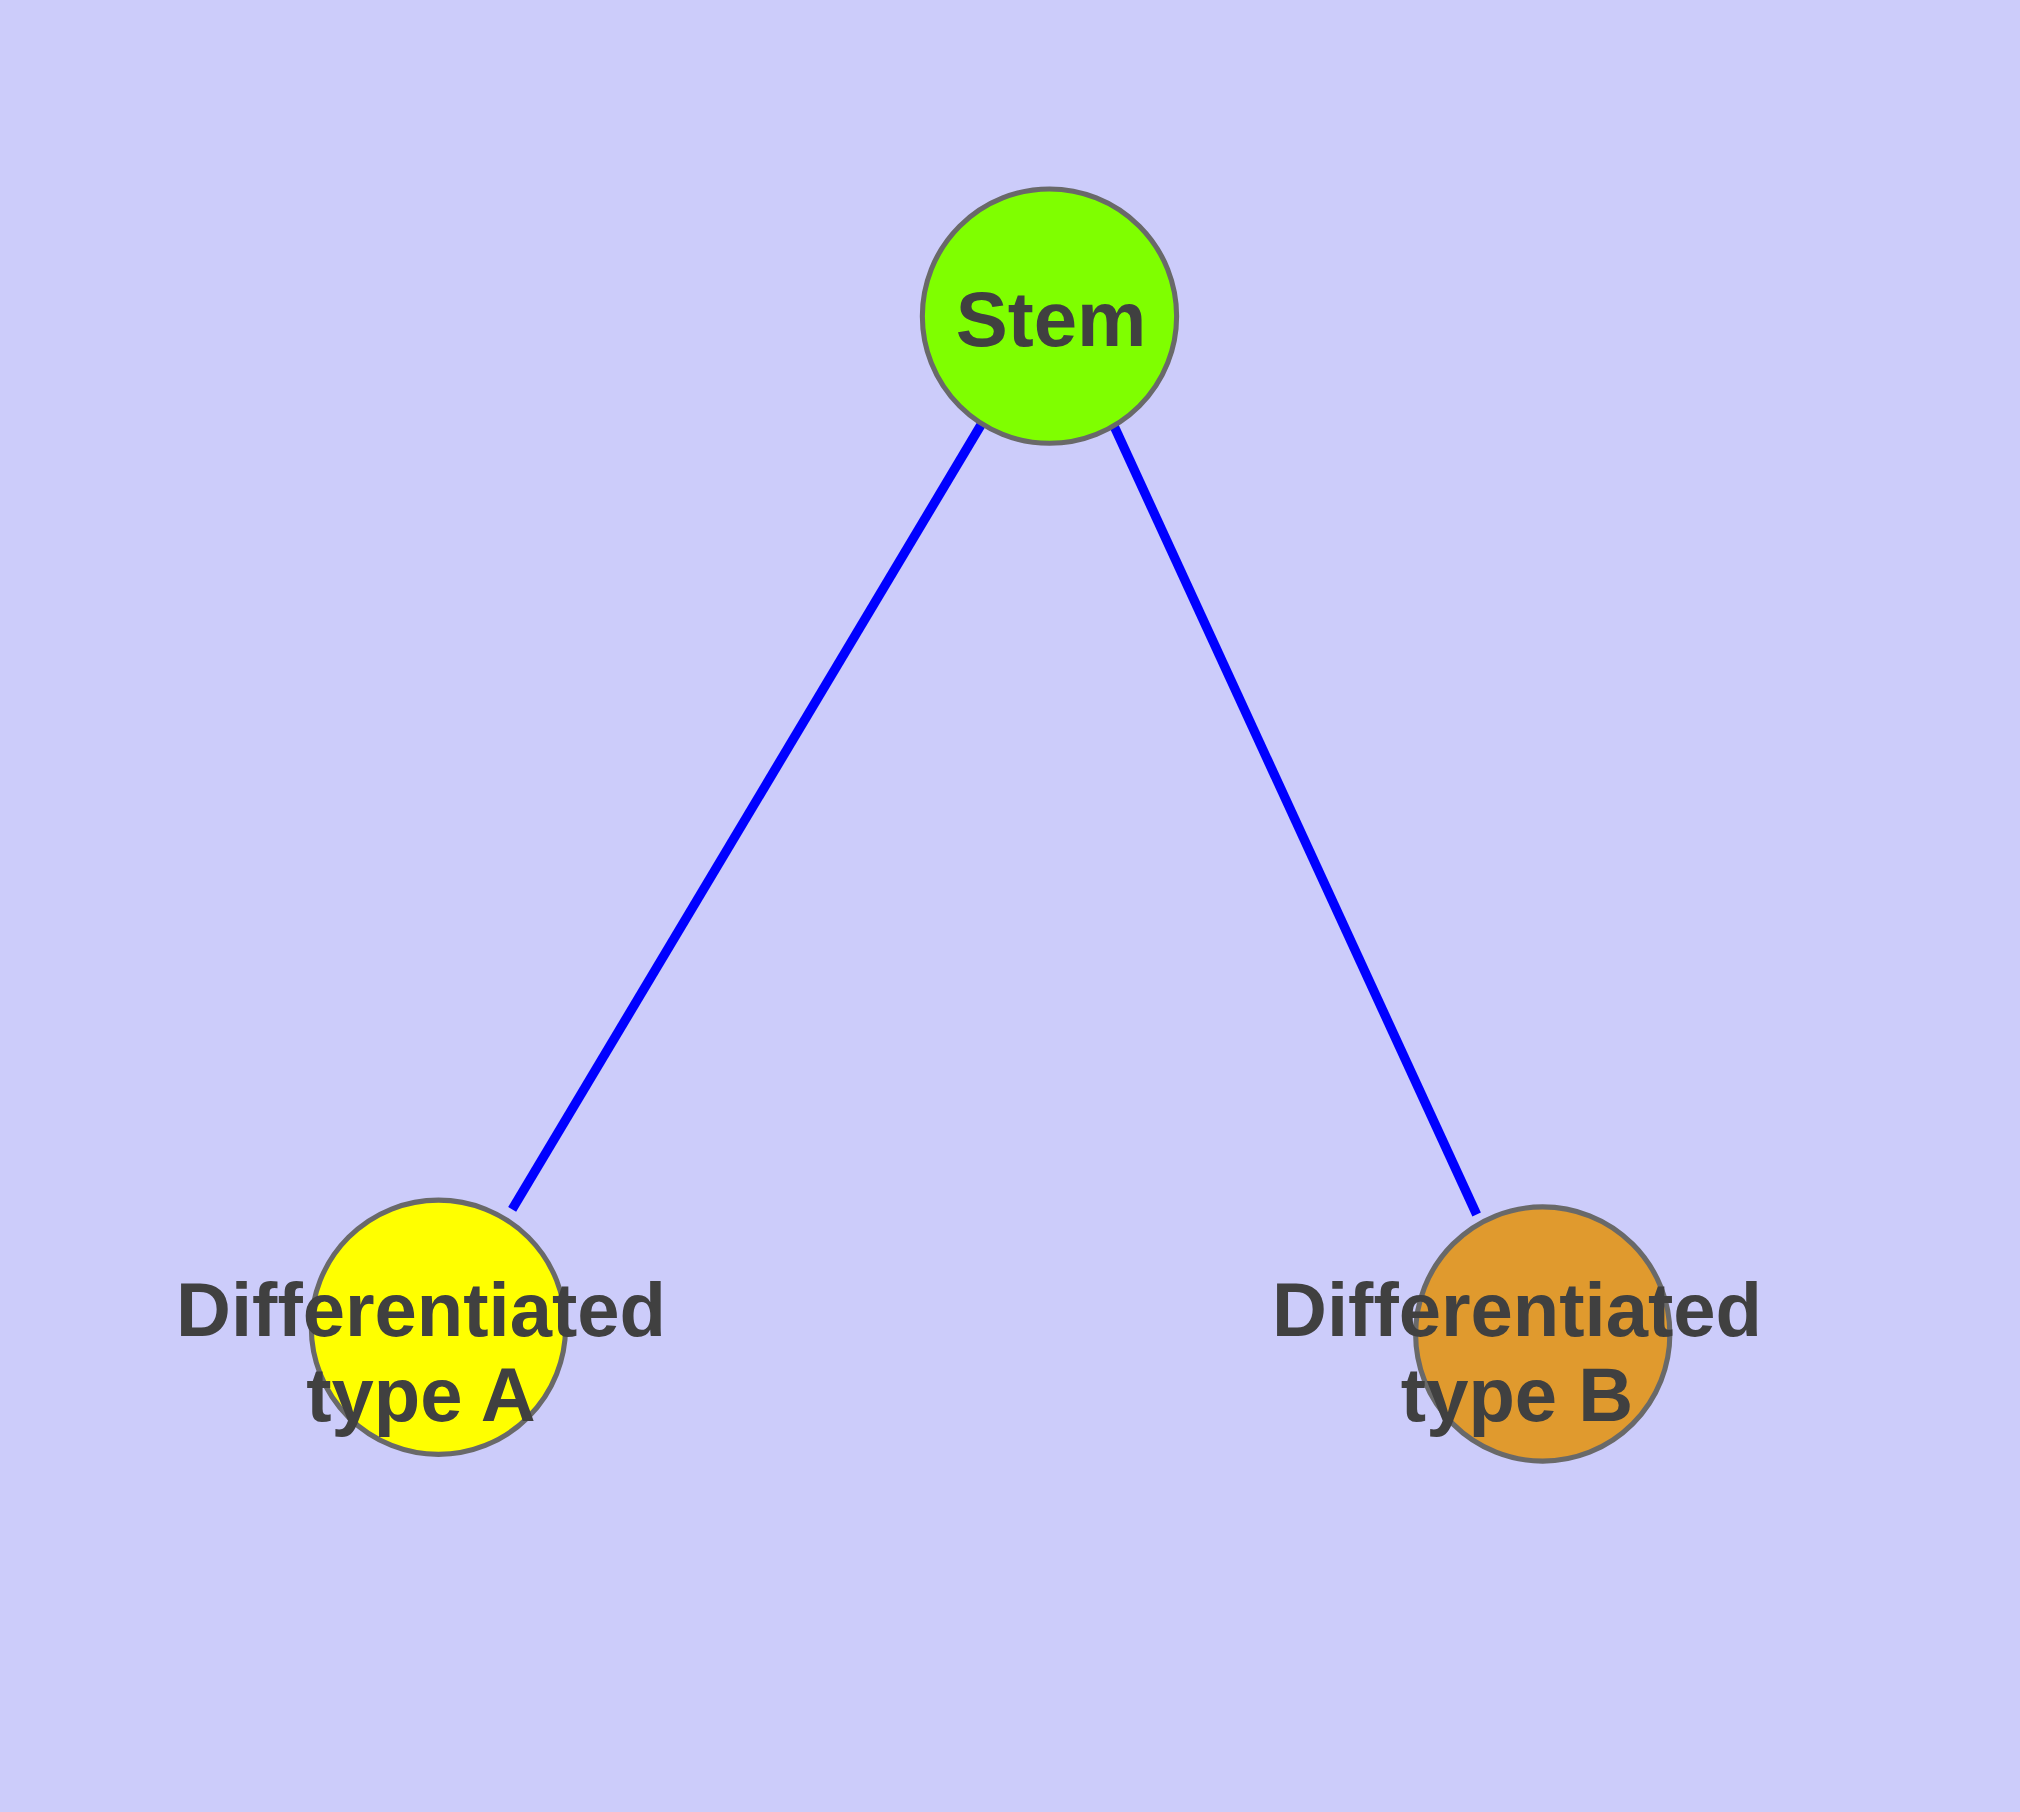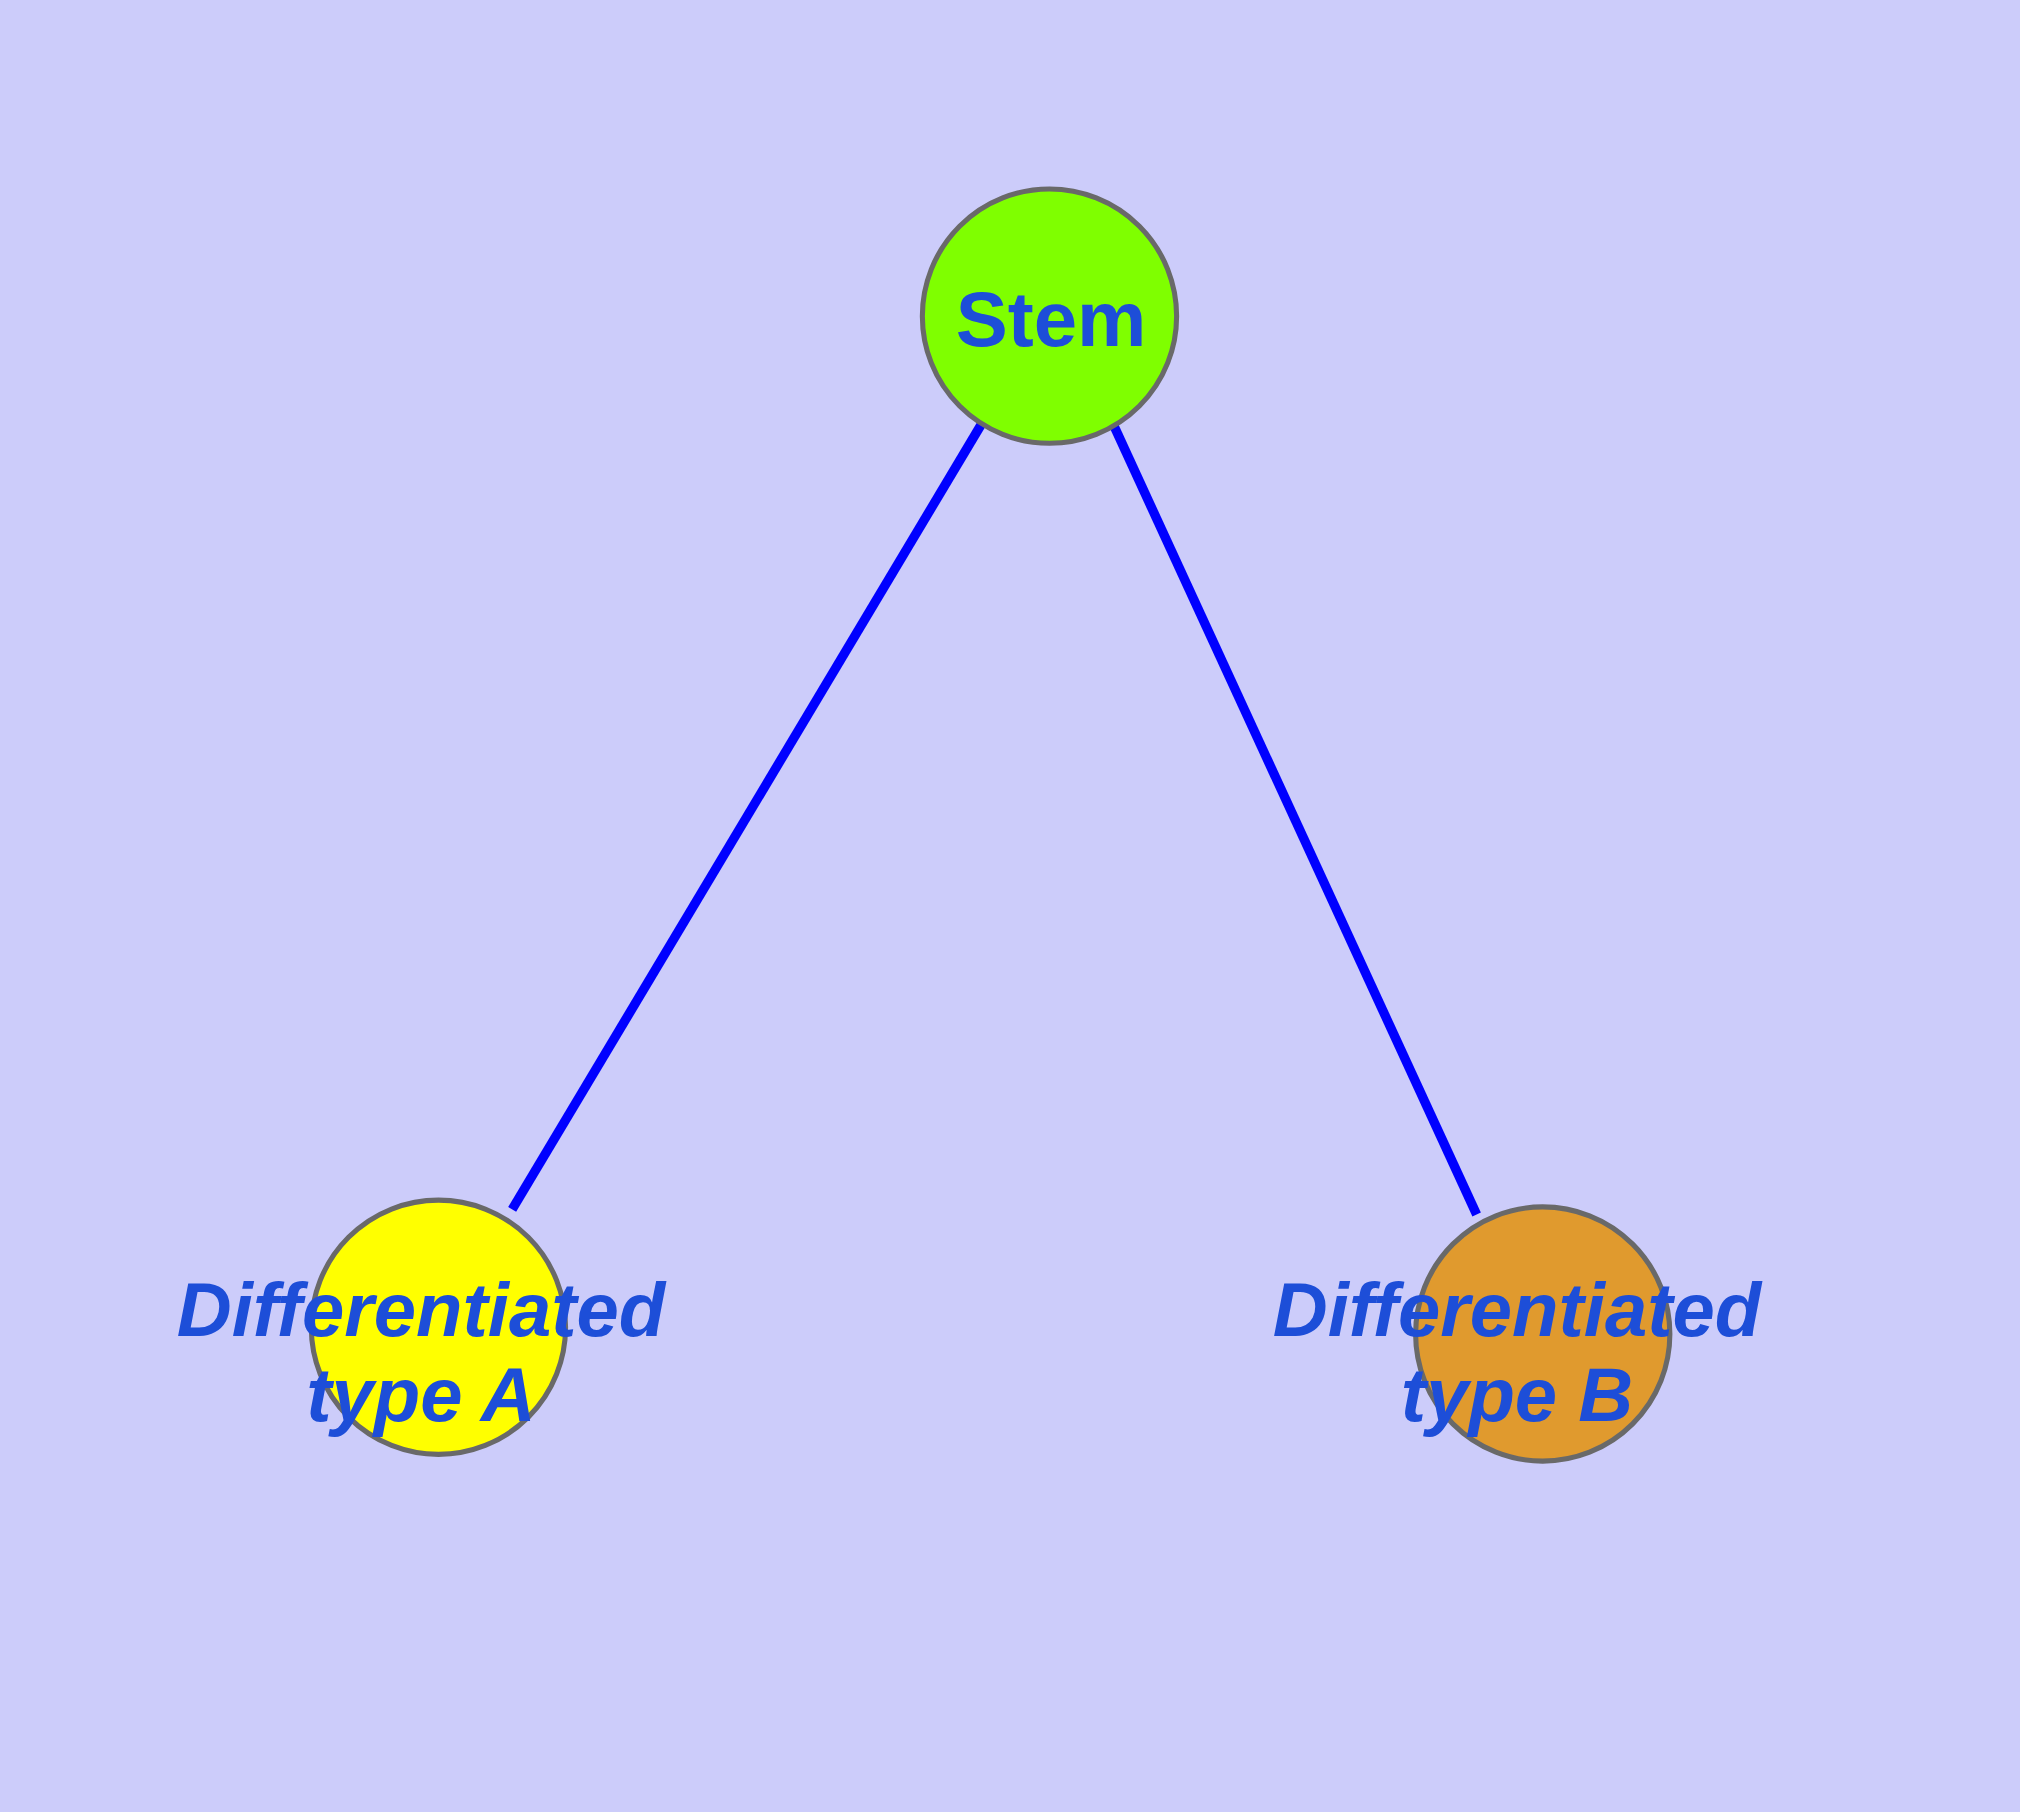--- a/index.html
+++ b/index.html
@@ -17,31 +17,31 @@
   }
   #graph-svg {
     position: absolute;
     left: 0;
     top: 0;
     width: 2021px;
     height: 1812px;
   }
   .node-label {
     position: absolute;
-    color: #1d4ed8;
+    color: #404040;
     font-family: "Liberation Sans", sans-serif;
     font-weight: bold;
     text-align: center;
     line-height: 1.12;
     white-space: pre;
     pointer-events: none;
     transform: translate(-50%, -50%);
   }
   .node-label.stem-size   { font-size: 78px; }
-  .node-label.leaf-size   { font-size: 76px; font-style: italic; }
+  .node-label.leaf-size   { font-size: 76px; }
 </style>
 </head>
 <body>
 
 <div id="canvas">
 
   <svg id="graph-svg" viewBox="0 0 2384 2138">
     <g>
       <line class="edge" id="edge0" x1="1158" y1="500" x2="604" y2="1427" stroke="#0000ff" stroke-width="11" stroke-linecap="butt"></line>
       <line class="edge" id="edge1" x1="1312" y1="498" x2="1742" y2="1433" stroke="#0000ff" stroke-width="11" stroke-linecap="butt"></line>

